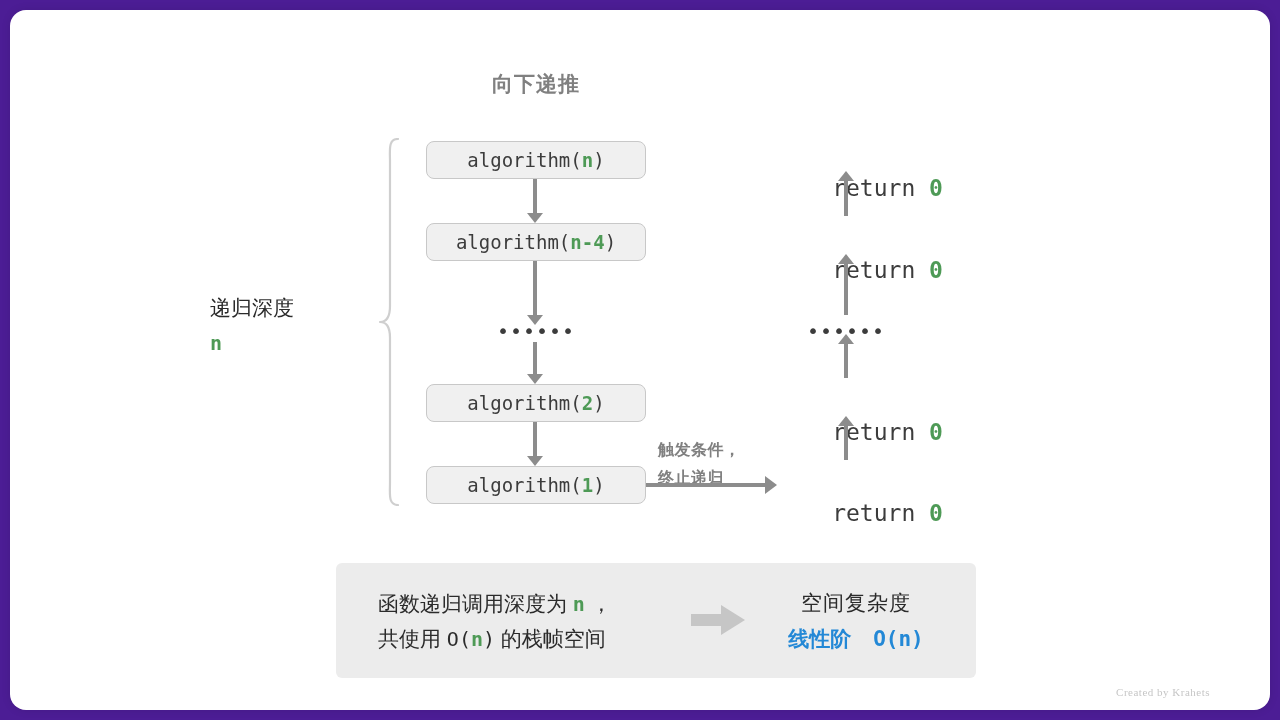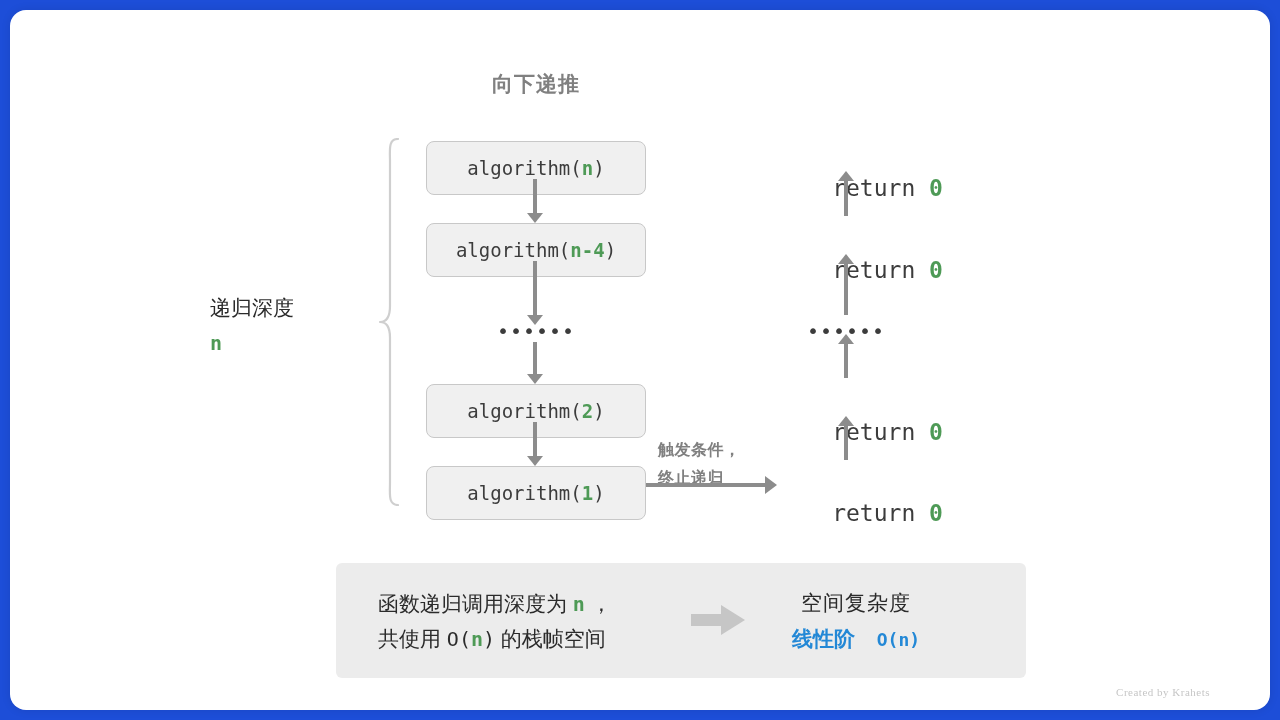--- a/index.html
+++ b/index.html
@@ -7,21 +7,21 @@
     padding: 0;
     width: 1280px;
     height: 720px;
     background: #ffffff;
     font-family: "Liberation Sans", sans-serif;
   }
   #canvas {
     position: relative;
     width: 1280px;
     height: 720px;
-    background: #1d4ed8;
+    background: #4c1d95;
     overflow: hidden;
   }
   .card {
     position: absolute;
     left: 10px;
     top: 10px;
     width: 1260px;
     height: 700px;
     background: #ffffff;
     border-radius: 16px;
@@ -38,21 +38,21 @@
     white-space: nowrap;
     text-align: center;
   }
   #head-down { left: 396px; top: 60px; width: 260px; }
   #head-up   { left: 706px; top: 60px; width: 260px; }
 
   
   .call-box {
     position: absolute;
     width: 220px;
-    height: 54px;
+    height: 38px;
     left: 416px;
     background: #f0f0f0;
     border: 1.6px solid #c8c8c8;
     border-radius: 8px;
     box-sizing: border-box;
     display: flex;
     align-items: center;
     justify-content: center;
     font-family: "DejaVu Sans Mono", "Liberation Mono", monospace;
     font-size: 19px;
@@ -180,24 +180,25 @@
     border-top: 9px solid transparent;
     border-bottom: 9px solid transparent;
     border-left: 12px solid #8c8c8c;
   }
 
   
   #summary {
     position: absolute;
     left: 326px;
     top: 553px;
-    width: 690px;
+    width: 627px;
     height: 115px;
     background: #ececec;
     border-radius: 6px;
+    padding-left: 13px;
   }
   #summary-text {
     position: absolute;
     left: 42px;
     top: 24px;
     font-size: 21px;
     color: #2b2b2b;
     line-height: 1.65;
     white-space: pre;
   }
@@ -235,21 +236,21 @@
   }
   #summary-right .value {
     display: block;
     font-size: 21px;
     font-weight: bold;
     color: #2388d6;
     white-space: pre;
   }
   #summary-right .value .mono {
     font-family: "DejaVu Sans Mono", "Liberation Mono", monospace;
-    font-size: 18px;
+    font-size: 21px;
     margin-left: 16px;
   }
 
   
   #footer {
     position: absolute;
     left: 900px;
     top: 676px;
     width: 300px;
     text-align: right;

